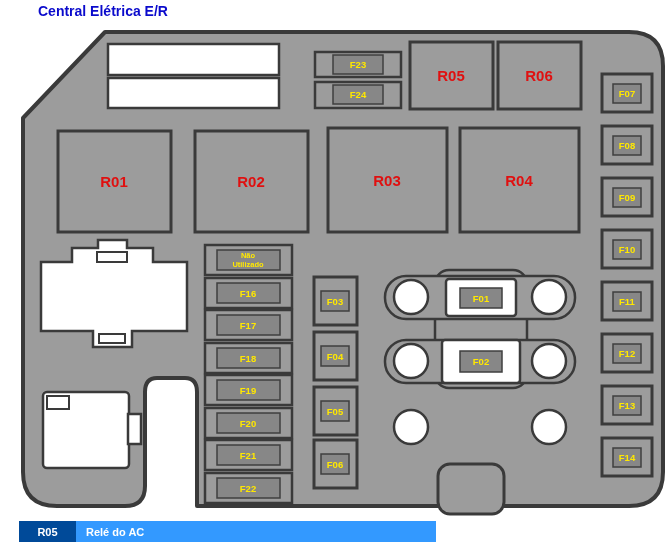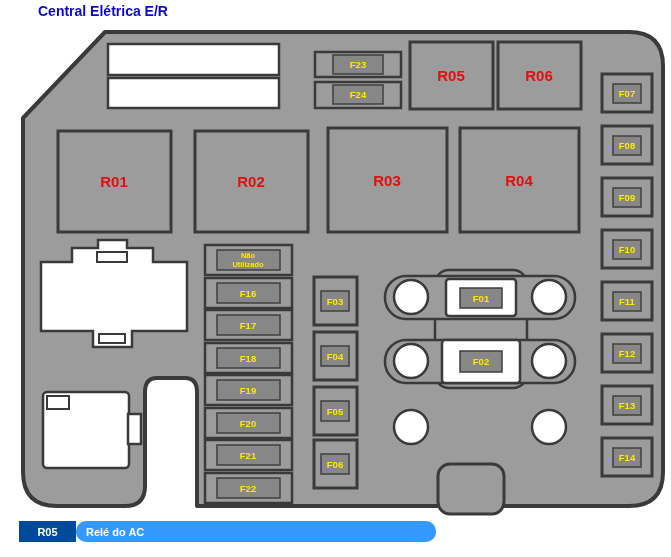--- a/index.html
+++ b/index.html
@@ -18,21 +18,21 @@
   .detail{fill:none;stroke:#3a3a3a;stroke-width:2;}
   text.fuse{font:bold 9.5px "Liberation Sans",sans-serif;fill:#ffe800;text-anchor:middle;}
   text.fuse-sm{font:bold 7.5px "Liberation Sans",sans-serif;fill:#ffe800;text-anchor:middle;}
   text.relay{font:bold 15px "Liberation Sans",sans-serif;fill:#e01010;text-anchor:middle;}
 
   
   .legend{position:absolute;left:8px;top:521px;display:flex;height:21px;}
   .legend-code{width:57px;background:#004a99;color:#ffffff;font-size:11px;font-weight:bold;
                display:flex;align-items:center;justify-content:center;}
   .legend-label{width:360px;background:#3399ff;color:#ffffff;font-size:11px;font-weight:bold;
-                display:flex;align-items:center;padding-left:10px;box-sizing:border-box;border-radius:10px;}
+                display:flex;align-items:center;padding-left:10px;box-sizing:border-box;}
 </style>
 </head>
 <body>
 
 <div class="stage">
 
   <div class="page-title">Central Elétrica E/R</div>
 
   <svg width="671" height="520" viewBox="0 0 671 520">
 

